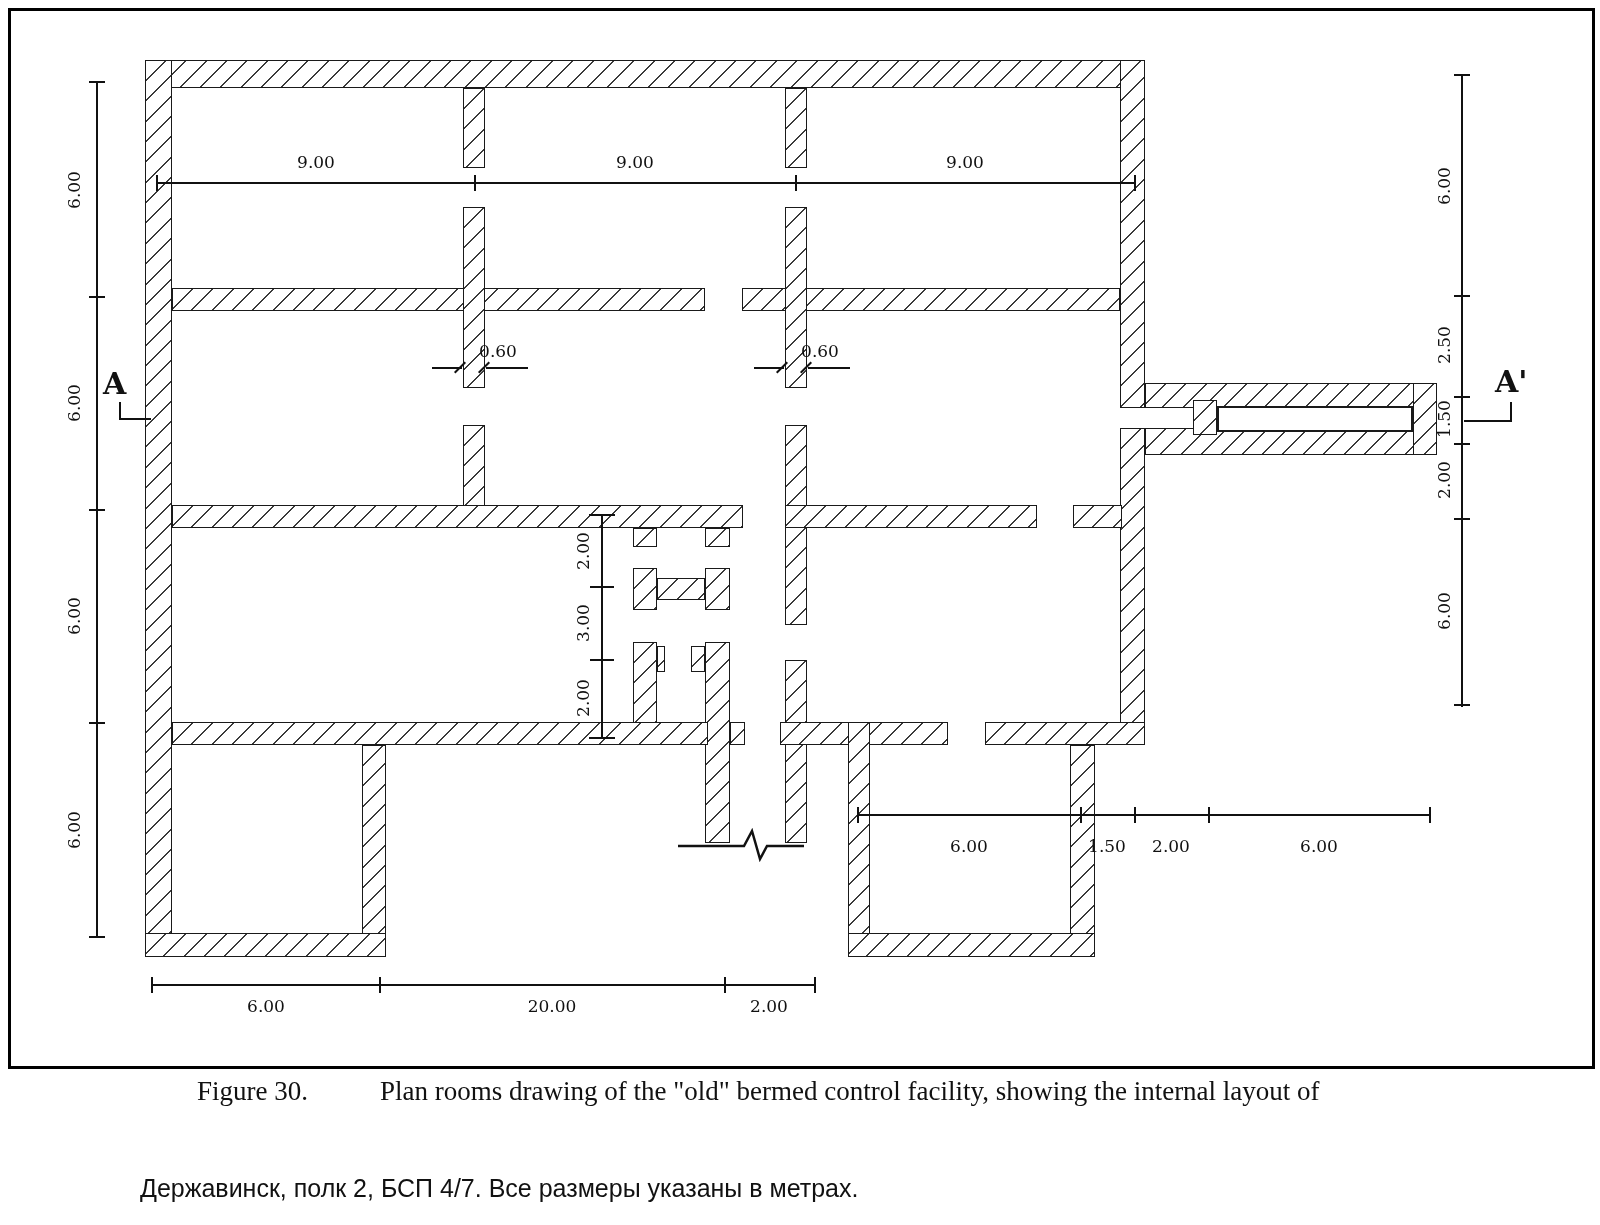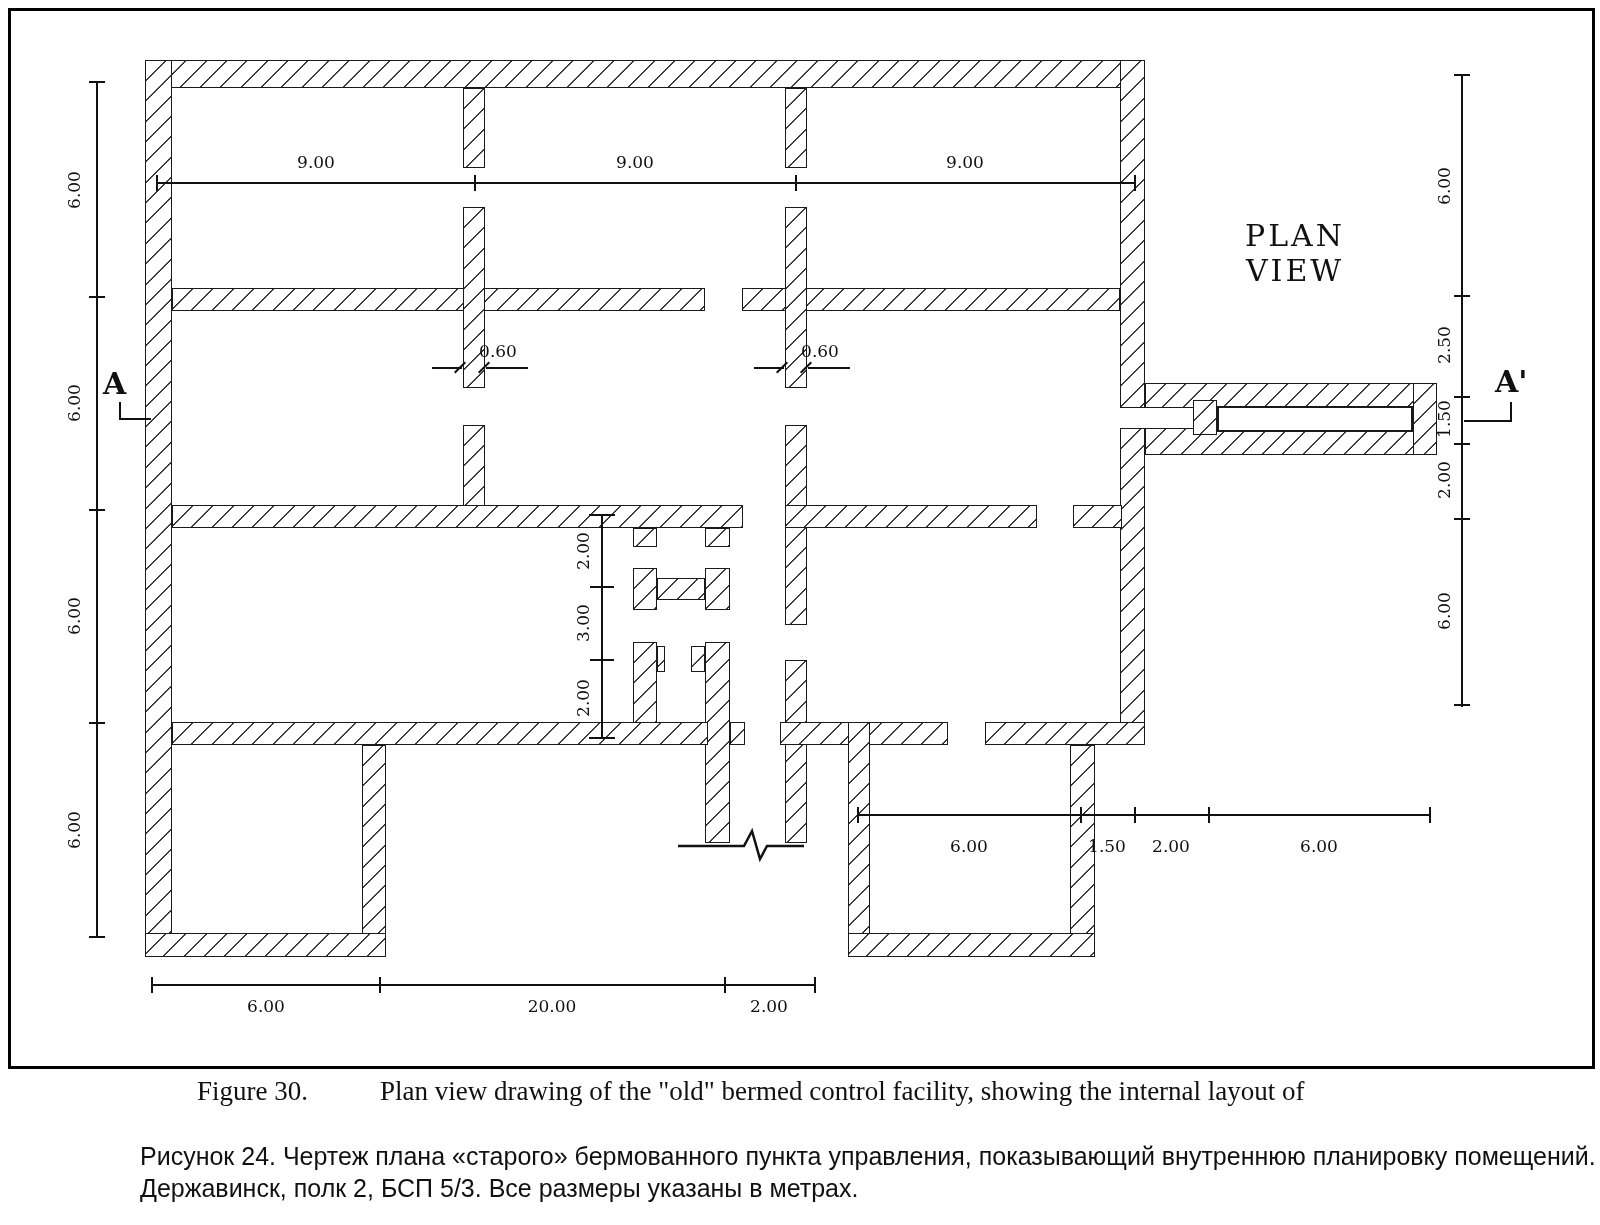--- a/index.html
+++ b/index.html
@@ -156,19 +156,17 @@
   <span class="dim" style="left:790px;top:341px;">0.60</span>
 
   <span class="marker" style="left:103px;top:366px;">A</span>
   <div class="vl" style="left:119px;top:402px;height:18px;"></div>
   <div class="hl" style="left:119px;top:418px;width:32px;"></div>
 
   <span class="marker" style="left:1495px;top:364px;">A'</span>
   <div class="vl" style="left:1510px;top:402px;height:20px;"></div>
   <div class="hl" style="left:1464px;top:420px;width:48px;"></div>
 
-  <div class="planview">PLAN VIEW</div>
 
   <span class="cap-en" style="left:197px;top:1076px;">Figure 30.</span>
-  <span class="cap-en" style="left:380px;top:1076px;">Plan view drawing of the "old" bermed control facility, showing the internal layout of</span>
-  <span class="cap-ru" style="left:140px;top:1142px;">Рисунок 24. Чертеж плана «старого» бермованного пункта управления, показывающий внутреннюю планировку помещений.</span>
-  <span class="cap-ru" style="left:140px;top:1174px;">Державинск, полк 2, БСП 5/3. Все размеры указаны в метрах.</span>
+  <span class="cap-en" style="left:380px;top:1076px;">Plan rooms drawing of the "old" bermed control facility, showing the internal layout of</span>
+  <span class="cap-ru" style="left:140px;top:1174px;">Державинск, полк 2, БСП 4/7. Все размеры указаны в метрах.</span>
 </div>
 
 </body></html>

